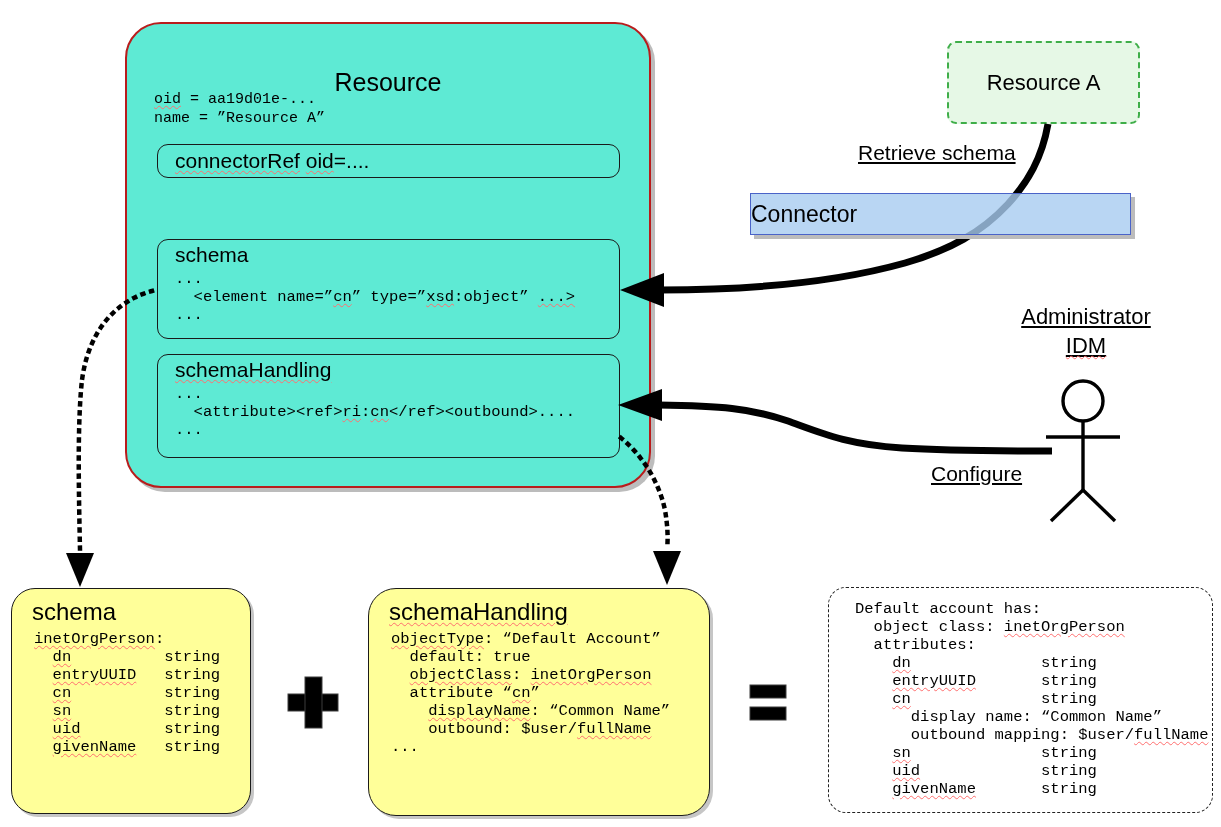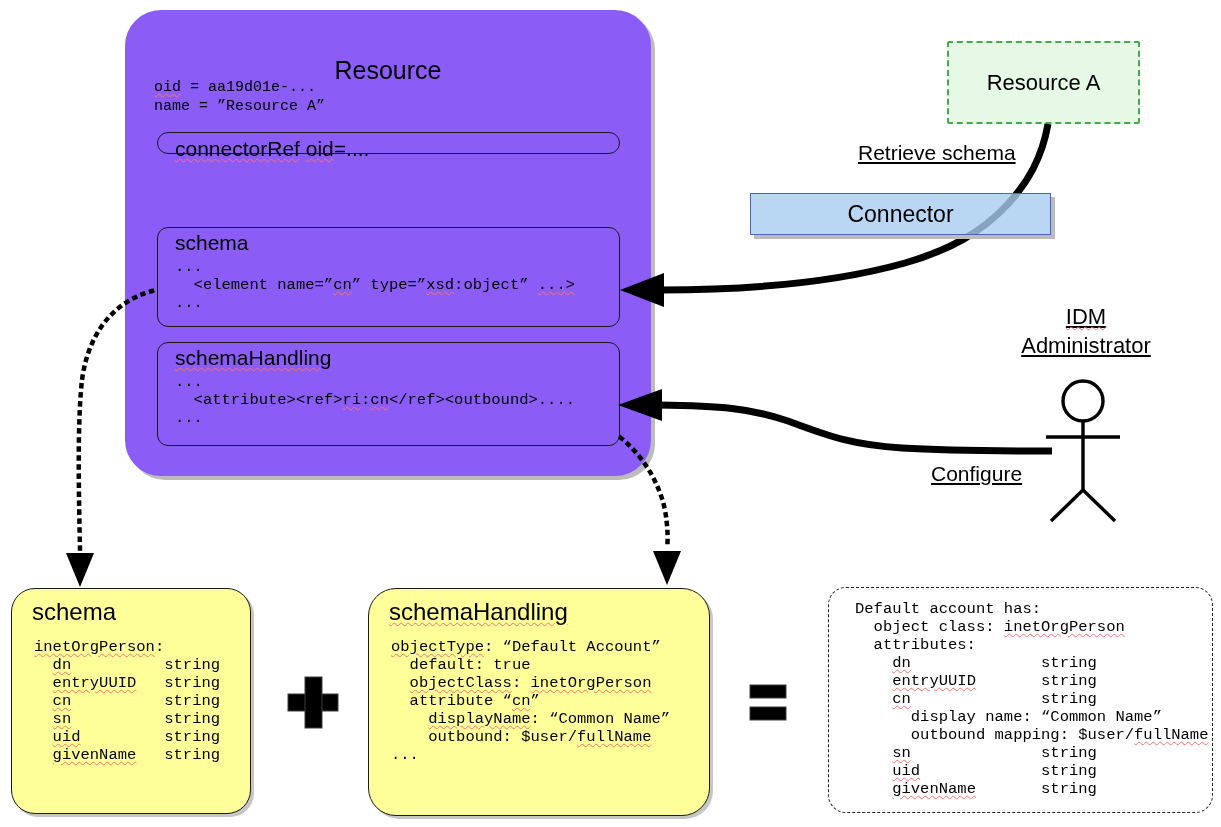--- a/index.html
+++ b/index.html
@@ -6,58 +6,58 @@
   #stage{position:relative;width:1221px;height:827px;background:#ffffff;overflow:hidden;
          font-family:"Liberation Sans",sans-serif;color:#000;}
 
   
   .mono{font-family:"Liberation Mono","DejaVu Sans Mono",monospace;white-space:pre;color:#000;}
   .line{white-space:pre;}
   .sq{text-decoration-line:underline;text-decoration-style:wavy;
       text-decoration-color:#ff6f6f;text-decoration-thickness:1px;text-underline-offset:2px;}
 
   
-  #resource-box{position:absolute;left:125px;top:10px;width:526px;height:466px;
-    background:#8b5cf6;border:2px solid #8b5cf6;border-radius:36px;
+  #resource-box{position:absolute;left:125px;top:22px;width:526px;height:466px;
+    background:#5eead4;border:2px solid #b91c1c;border-radius:36px;
     box-shadow:4px 4px 0 #bcbcbc;box-sizing:border-box;}
   .r-title{position:absolute;left:0;top:44px;width:100%;text-align:center;font-size:25px;}
   .r-meta{position:absolute;left:27px;top:66px;font-size:15px;line-height:19px;}
   .sect{position:absolute;left:30px;width:463px;background:transparent;
     border:1.5px solid #1a1a1a;border-radius:11px;box-sizing:border-box;}
-  .s1{top:120px;height:22px;}
+  .s1{top:120px;height:34px;}
   .s2{top:166px;height:35px;}
   .s3{top:215px;height:100px;}
   .s4{top:330px;height:104px;}
   .sect-title{font-size:21px;padding:3px 0 0 17px;white-space:pre;}
   .s1 .sect-title,.s2 .sect-title{padding-top:4px;}
   .code{margin:3px 0 0 17px;font-size:15.5px;line-height:18px;}
 
   
   #resource-a-box{position:absolute;left:947px;top:41px;width:193px;height:83px;
-    background:#e6f8e6;border:2px dashed #3fae49;border-radius:2px;box-sizing:border-box;
+    background:#e6f8e6;border:2px dashed #3fae49;border-radius:9px;box-sizing:border-box;
     display:flex;align-items:center;justify-content:center;font-size:22px;}
-  #connector-box{position:absolute;left:750px;top:193px;width:301px;height:42px;
+  #connector-box{position:absolute;left:750px;top:193px;width:381px;height:42px;
     background:rgba(168,204,240,0.80);border:1.5px solid #4a63c8;box-sizing:border-box;
     box-shadow:4px 4px 0 #bcbcbc;
-    display:flex;align-items:center;justify-content:center;font-size:23px;}
+    display:flex;align-items:center;justify-content:flex-start;font-size:23px;}
 
   
   .lbl{position:absolute;font-size:21px;white-space:nowrap;text-decoration:underline;}
   #lbl-retrieve{left:858px;top:141px;}
   #lbl-generate{left:695px;top:298px;}
   #lbl-configure{left:931px;top:462px;}
   #lbl-admin{left:1005px;top:302px;width:162px;text-align:center;font-size:22px;line-height:29px;}
 
   
   .ybox{position:absolute;background:#ffff99;border:1.5px solid #1a1a1a;box-sizing:border-box;
     box-shadow:3px 3px 0 #c6c6c6;}
   #schema-box{left:11px;top:588px;width:240px;height:226px;border-radius:24px;}
   #schema-handling-box{left:368px;top:588px;width:342px;height:228px;border-radius:28px;}
   .ybox .b-title{font-size:24px;padding:9px 0 0 20px;white-space:pre;}
-  .ybox .b-lines{margin:12px 0 0 22px;font-size:15.5px;line-height:18px;}
+  .ybox .b-lines{margin:4px 0 0 22px;font-size:15.5px;line-height:18px;}
   #result-box{position:absolute;left:828px;top:587px;width:385px;height:226px;
     background:#ffffff;border:1.5px dashed #222;border-radius:18px;box-sizing:border-box;}
   #result-box .b-lines{margin:12px 0 0 26px;font-size:15.5px;line-height:18px;}
 
   
   #overlay{position:absolute;left:0;top:0;width:1221px;height:827px;pointer-events:none;}
 </style>
 </head>
 <body>
 
@@ -83,22 +83,22 @@
     </div>
   </div>
 
   <div id="resource-a-box">
     <span>Resource A</span>
   </div>
 
   <div class="lbl" id="lbl-retrieve">Retrieve schema</div>
   <div class="lbl" id="lbl-configure">Configure</div>
   <div class="lbl" id="lbl-admin">
+      <div class="line"><span>Administrator</span></div>
       <div class="line"><span class="sq">IDM</span></div>
-      <div class="line"><span>Administrator</span></div>
     </div>
 
   <div class="ybox" id="schema-box">
     <div class="b-title">schema</div>
     <div class="b-lines mono"><div class="line"><span class="sq">inetOrgPerson</span><span>:</span></div><div class="line"><span>  </span><span class="sq">dn</span><span>          string</span></div><div class="line"><span>  </span><span class="sq">entryUUID</span><span>   string</span></div><div class="line"><span>  </span><span class="sq">cn</span><span>          string</span></div><div class="line"><span>  </span><span class="sq">sn</span><span>          string</span></div><div class="line"><span>  </span><span class="sq">uid</span><span>         string</span></div><div class="line"><span>  </span><span class="sq">givenName</span><span>   string</span></div></div>
   </div>
 
   <div class="ybox" id="schema-handling-box">
     <div class="b-title"><span class="sq">schemaHandling</span></div>
     <div class="b-lines mono"><div class="line"><span class="sq">objectType</span><span>: “Default Account”</span></div><div class="line"><span>  default: true</span></div><div class="line"><span>  </span><span class="sq">objectClass</span><span>: </span><span class="sq">inetOrgPerson</span></div><div class="line"><span>  attribute “</span><span class="sq">cn</span><span>”</span></div><div class="line"><span>    </span><span class="sq">displayName</span><span>: “Common Name”</span></div><div class="line"><span>    outbound: $user/</span><span class="sq">fullName</span></div><div class="line"><span>...</span></div></div>

